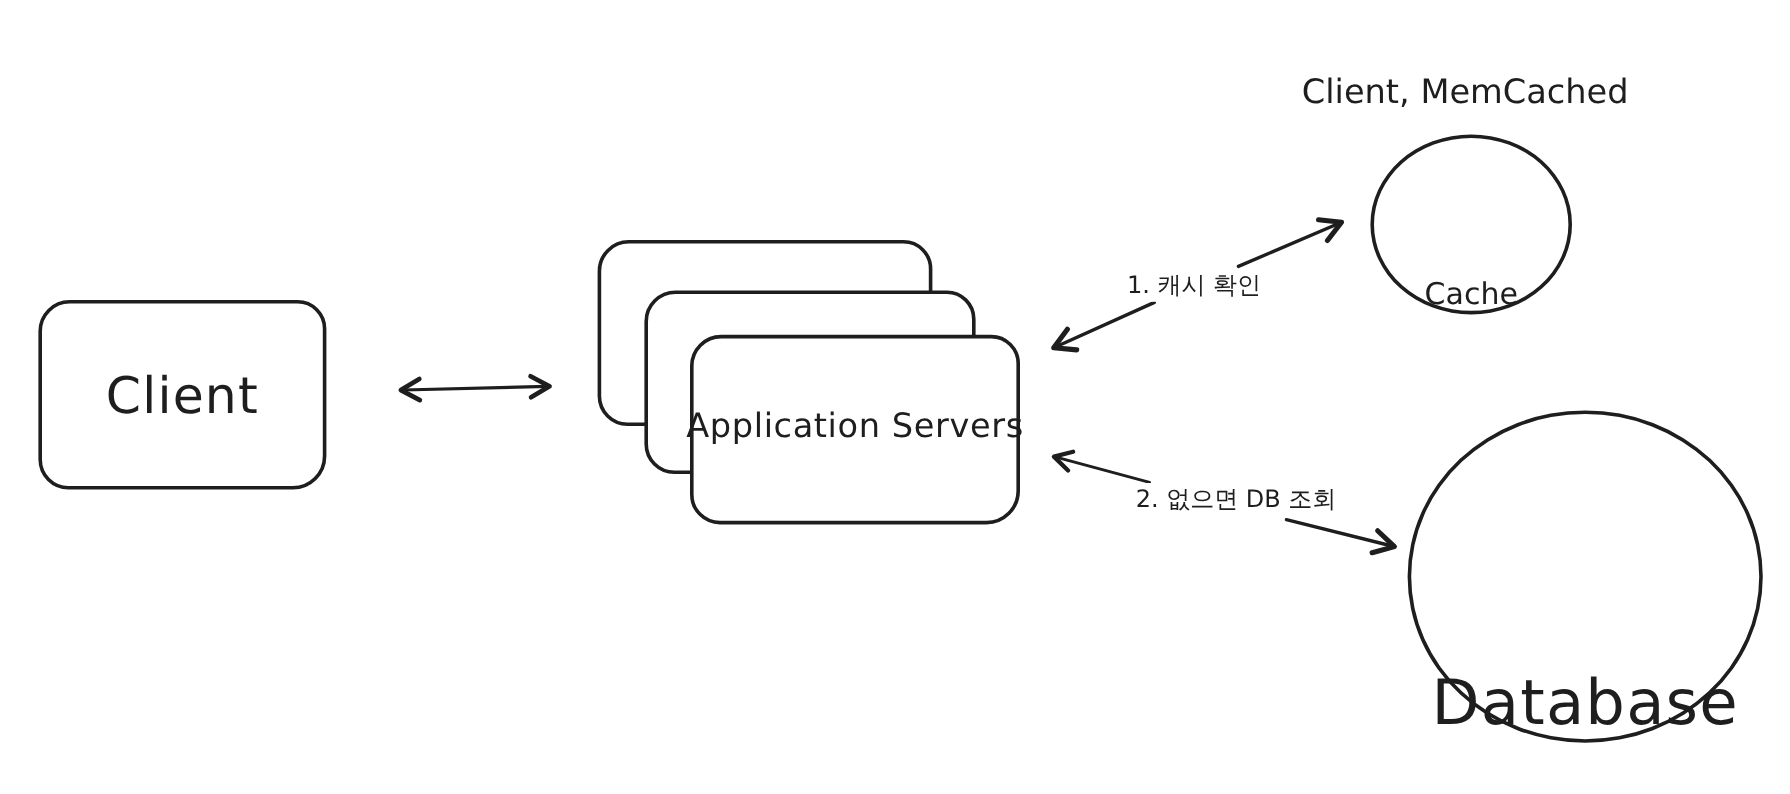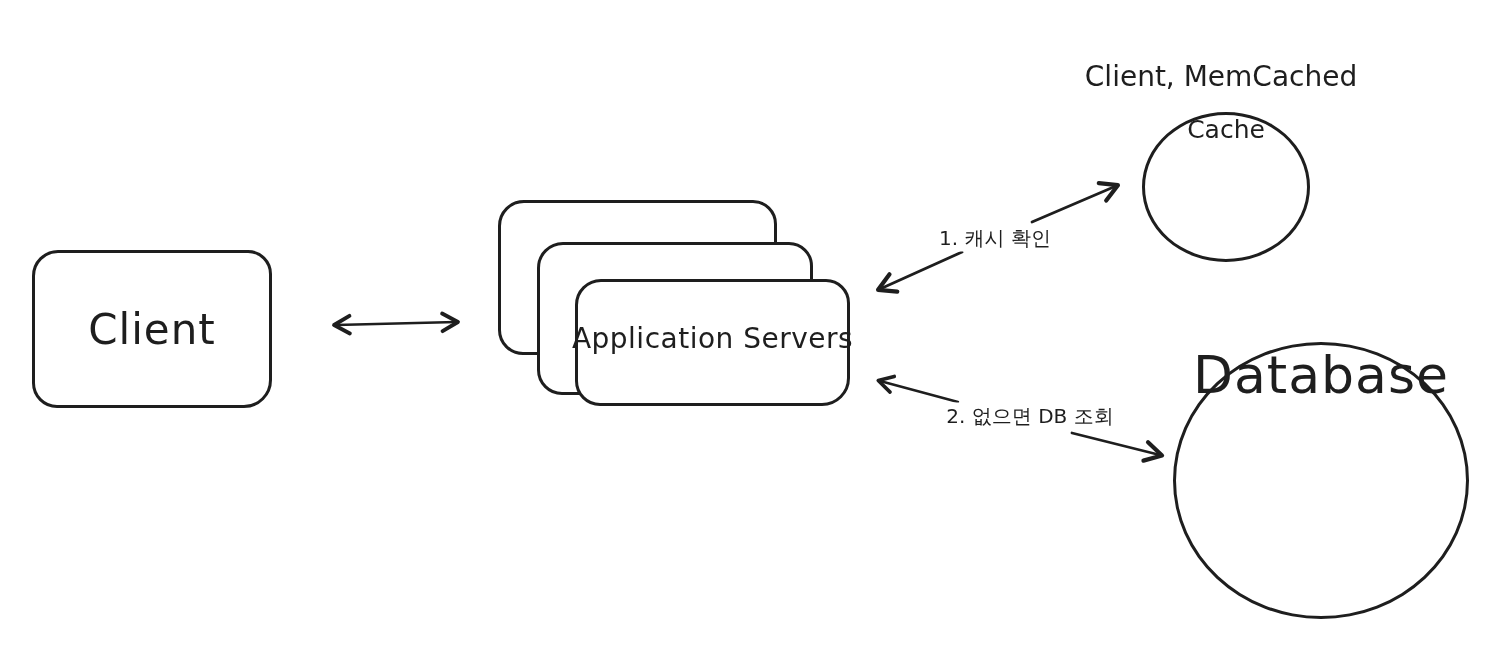--- a/index.html
+++ b/index.html
@@ -27,35 +27,35 @@
   .client-box {
     left: 32px; top: 250px;
     width: 240px; height: 158px;
   }
   .client-label {
     font-size: 42px;
     letter-spacing: 1px;
   }
   .card-back   { left: 498px; top: 200px; width: 279px; height: 155px; z-index: 1; }
   .card-middle { left: 537px; top: 242px; width: 276px; height: 153px; z-index: 2; }
-  .card-front  { left: 575px; top: 279px; width: 275px; height: 127px; z-index: 3; }
+  .card-front  { left: 575px; top: 279px; width: 275px; height: 158px; z-index: 3; }
   .app-label {
     font-size: 28px;
     letter-spacing: 0.5px;
     white-space: nowrap;
     position: relative;
     top: -4px;
   }
   .node-ellipse {
     position: absolute;
     border: 3px solid #1e1e1e;
     border-radius: 50%;
     background: #ffffff;
     display: flex;
-    align-items: flex-start;
+    align-items: flex-end;
     justify-content: center;
   }
   .cache-circle {
     left: 1142px; top: 112px;
     width: 168px; height: 150px;
   }
   .cache-label { font-size: 25px; }
   .db-circle {
     left: 1173px; top: 342px;
     width: 296px; height: 277px;

